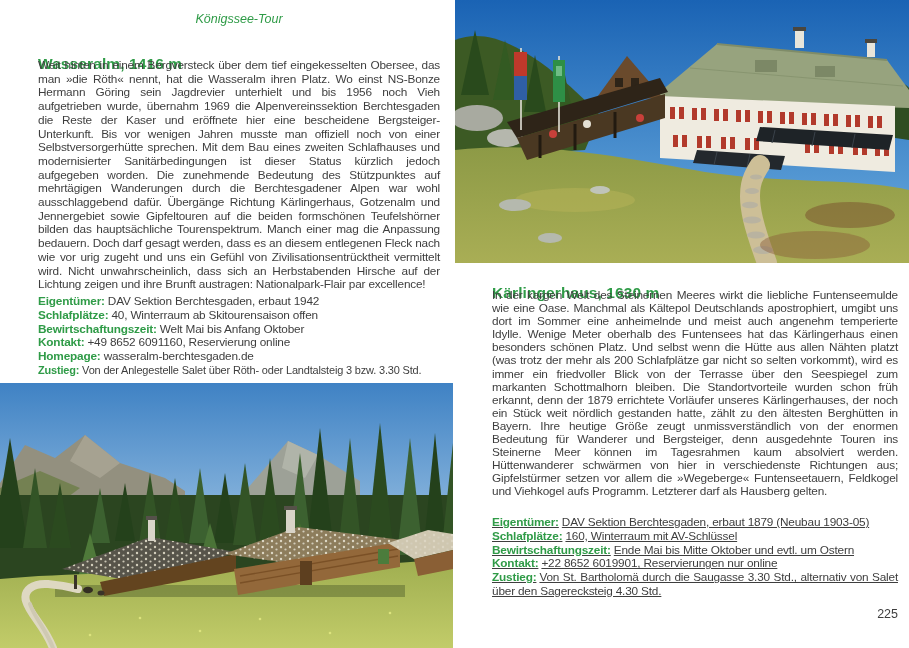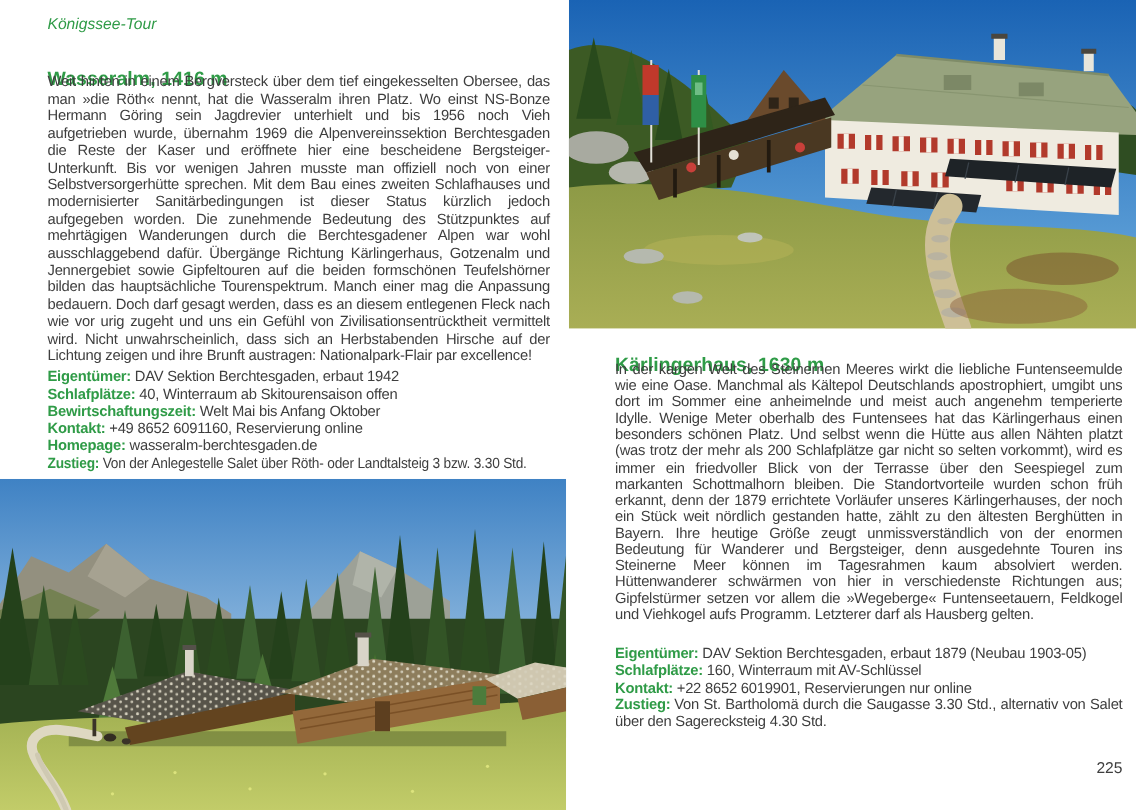--- a/index.html
+++ b/index.html
@@ -2,40 +2,40 @@
 <html style="--accent: #2f9b47; --body: #3e3e3e;"><head>
 <meta charset="utf-8">
 <style>
   :root { --accent: #2f9b47; --body: #3e3e3e; }
   html, body { margin: 0; padding: 0; background: #ffffff; }
   .page {
     position: relative; width: 909px; height: 648px; overflow: hidden;
     background: #ffffff; font-family: "Liberation Sans", sans-serif; color: var(--body);
   }
   .running-head {
-    position: absolute; left: 38px; top: 12px; width: 402px; 
+    position: absolute; left: 38px; top: 12px; width: 402px; text-align: center;
     font-style: italic; font-size: 12.5px; color: var(--accent);
   }
   .hut-title {
     position: absolute; font-weight: bold; font-size: 15.5px; color: var(--accent);
     letter-spacing: 0.1px; white-space: nowrap;
   }
   #title-w { left: 38px; top: 55px; }
   #title-k { left: 492px; top: 270px; margin-top: 14px; }
   .body-text {
     position: absolute; text-align: justify; font-size: 11.8px; letter-spacing: -0.18px;
     color: var(--body);
   }
   #body-w { left: 38px; top: 59px; width: 402px; line-height: 13.7px; }
   #body-k { left: 492px; top: 289px; width: 406px; line-height: 13.1px; }
   .info-block { position: absolute; font-size: 11.8px; letter-spacing: -0.18px; color: var(--body); }
   #info-w { left: 38px; top: 295px; width: 402px; }
   #info-k { left: 492px; top: 516px; width: 406px; }
   .info-row { line-height: 13.8px; }
-  #info-k .info-row { text-align: justify; }
+  #info-k .info-row { text-align: justify; text-decoration: underline; }
   .info-label { font-weight: bold; color: var(--accent); margin-right: 3px; }
   .fit-one-line { display: inline-block; white-space: nowrap; transform: scaleX(0.93); transform-origin: 0 50%; }
   .page-number {
     position: absolute; left: 856px; top: 607px; width: 42px; text-align: right;
     font-size: 12.5px; color: var(--body);
   }
   .photo { position: absolute; overflow: hidden; }
   #photo-k { left: 455px; top: 0; width: 454px; height: 263px; }
   #photo-w { left: 0; top: 383px; width: 453px; height: 265px; }
   .photo svg { display: block; width: 100%; height: 100%; }
@@ -296,19 +296,20 @@
       </g>
     </svg>
   </div>
 
   <div class="hut-title" id="title-k">Kärlingerhaus, 1630 m</div>
   <div class="body-text" id="body-k">In der kargen Welt des Steinernen Meeres wirkt die liebliche Funtenseemulde wie eine Oase. Manchmal als Kältepol Deutschlands apostrophiert, umgibt uns dort im Sommer eine anheimelnde und meist auch angenehm temperierte Idylle. Wenige Meter oberhalb des Funtensees hat das Kärlingerhaus einen besonders schönen Platz. Und selbst wenn die Hütte aus allen Nähten platzt (was trotz der mehr als 200 Schlafplätze gar nicht so selten vorkommt), wird es immer ein friedvoller Blick von der Terrasse über den Seespiegel zum markanten Schottmalhorn bleiben. Die Standortvorteile wurden schon früh erkannt, denn der 1879 errichtete Vorläufer unseres Kärlingerhauses, der noch ein Stück weit nördlich gestanden hatte, zählt zu den ältesten Berghütten in Bayern. Ihre heutige Größe zeugt unmissverständlich von der enormen Bedeutung für Wanderer und Bergsteiger, denn ausgedehnte Touren ins Steinerne Meer können im Tagesrahmen kaum absolviert werden. Hüttenwanderer schwärmen von hier in verschiedenste Richtungen aus; Gipfelstürmer setzen vor allem die »Wegeberge« Funtenseetauern, Feldkogel und Viehkogel aufs Programm. Letzterer darf als Hausberg gelten.</div>
 
   <div class="info-block" id="info-k">
     <div class="info-row"><span class="info-label">Eigentümer:</span><span>DAV Sektion Berchtesgaden, erbaut 1879 (Neubau 1903-05)</span></div>
     <div class="info-row"><span class="info-label">Schlafplätze:</span><span>160, Winterraum mit AV-Schlüssel</span></div>
+    <div class="info-row"><span class="info-label">Bewirtschaftungszeit:</span><span>Ende Mai bis Mitte Oktober und evtl. um Ostern</span></div>
     <div class="info-row"><span class="info-label">Kontakt:</span><span>+22 8652 6019901, Reservierungen nur online</span></div>
     <div class="info-row"><span class="info-label">Zustieg:</span><span>Von St. Bartholomä durch die Saugasse 3.30 Std., alternativ von Salet über den Sagerecksteig 4.30 Std.</span></div>
   </div>
 
   <div class="page-number">225</div>
 
 </div>
 
 </body></html>

